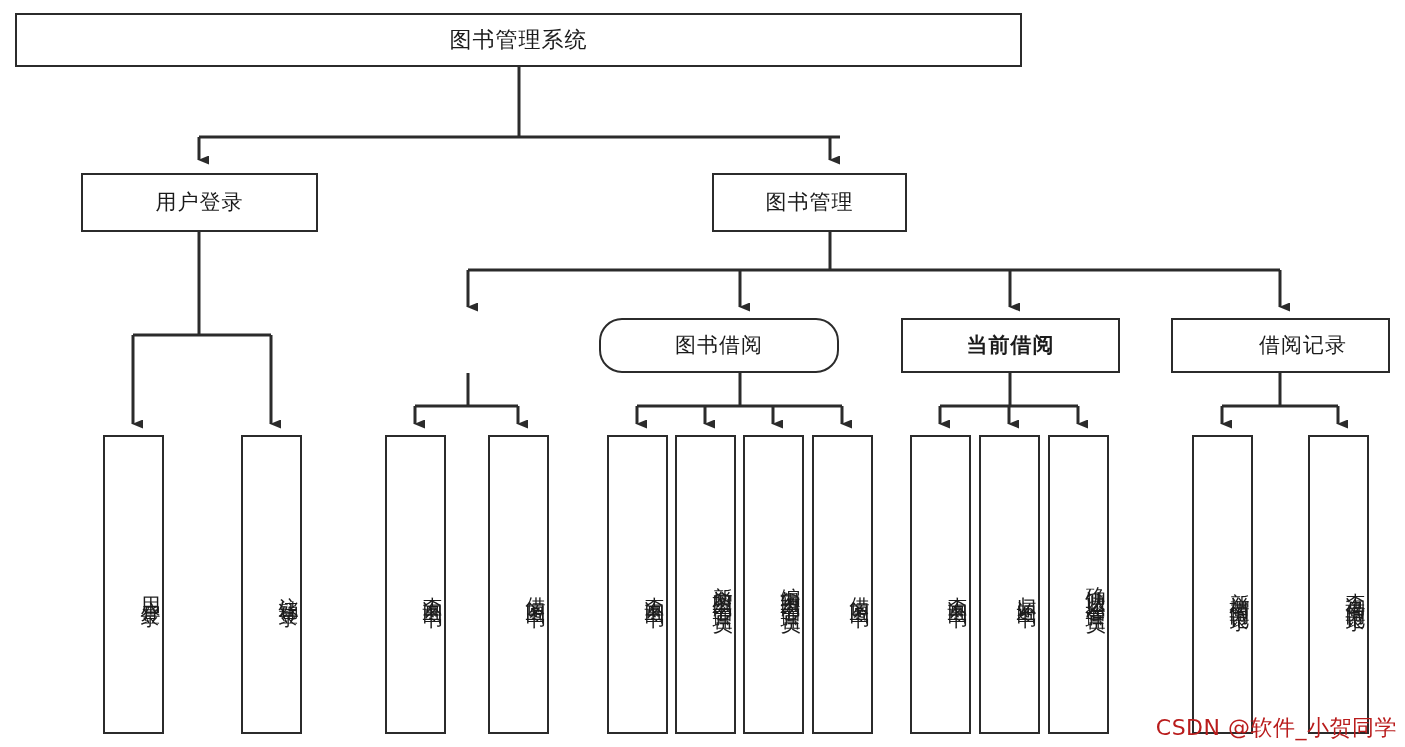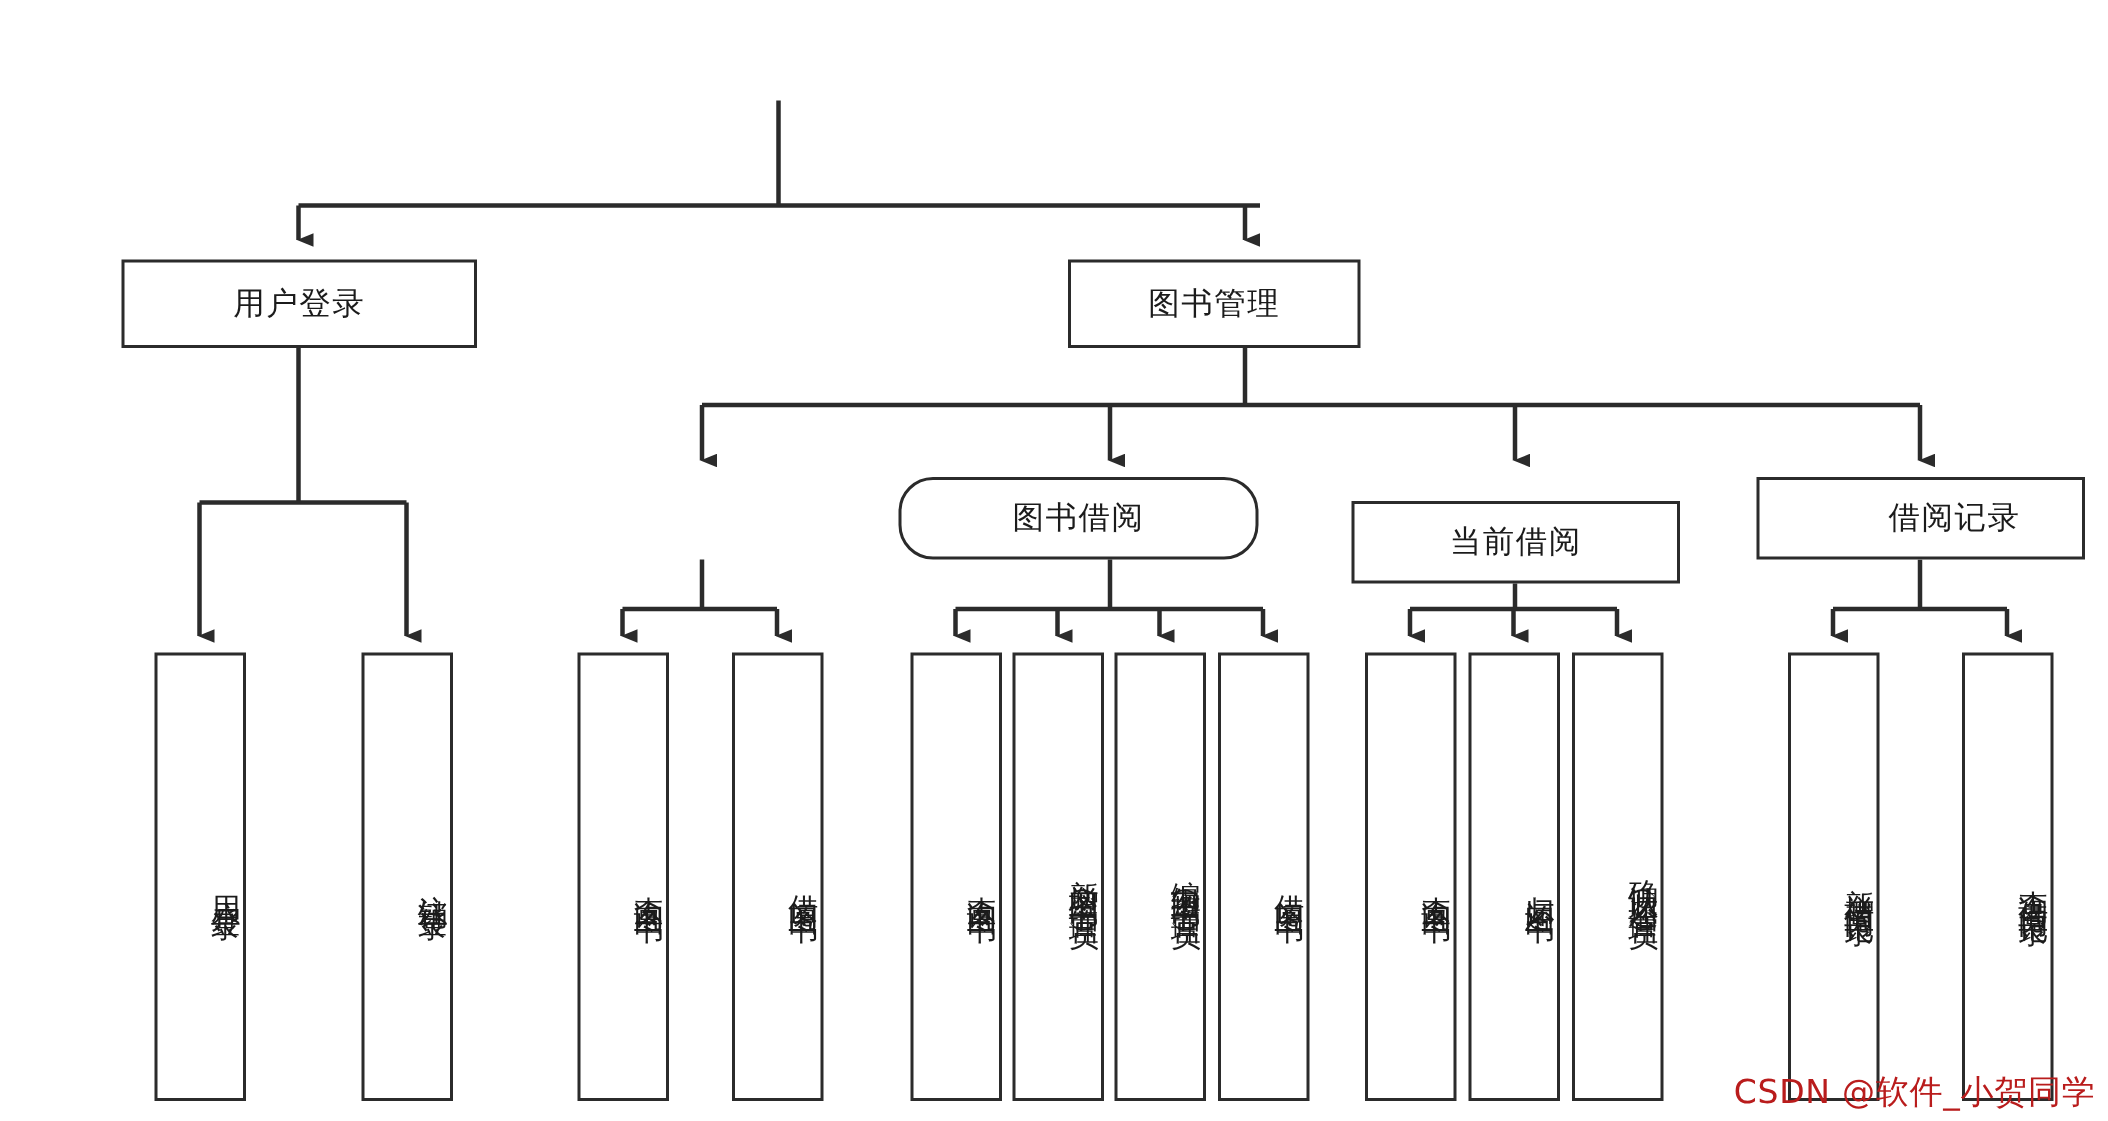--- a/index.html
+++ b/index.html
@@ -118,32 +118,35 @@
       <path d="M 1009,406 L 1009,424" marker-end="url(#arrowhead)"></path>
       <path d="M 1078,406 L 1078,424" marker-end="url(#arrowhead)"></path>
 
       <path d="M 1280,373 L 1280,406"></path>
       <path d="M 1222,406 L 1338,406"></path>
       <path d="M 1222,406 L 1222,424" marker-end="url(#arrowhead)"></path>
       <path d="M 1338,406 L 1338,424" marker-end="url(#arrowhead)"></path>
     </g>
   </svg>
 
+  <div class="node horizontal root" style="left:15px; top:13px; width:1007px; height:54px;">
+    <span>图书管理系统</span>
+  </div>
 
   <div class="node horizontal" style="left:81px; top:173px; width:237px; height:59px;">
     <span>用户登录</span>
   </div>
   <div class="node horizontal" style="left:712px; top:173px; width:195px; height:59px;">
     <span>图书管理</span>
   </div>
 
   <div class="node horizontal" style="left:599px; top:318px; width:240px; height:55px;border-radius:23px;">
     <span>图书借阅</span>
   </div>
-  <div class="node horizontal" style="left:901px; top:334px; width:219px; height:55px;">
+  <div class="node horizontal" style="left:901px; top:318px; width:219px; height:55px;font-weight:bold;">
     <span>当前借阅</span>
   </div>
   <div class="node horizontal" style="left:1171px; top:318px; width:219px; height:55px;padding-left:45px;">
     <span>借阅记录</span>
   </div>
 
   <div class="node vertical" style="left:103px; top:435px; width:61px; height:299px;">
     <span class="vlabel">用户登录</span>
   </div>
   <div class="node vertical" style="left:241px; top:435px; width:61px; height:299px;">

